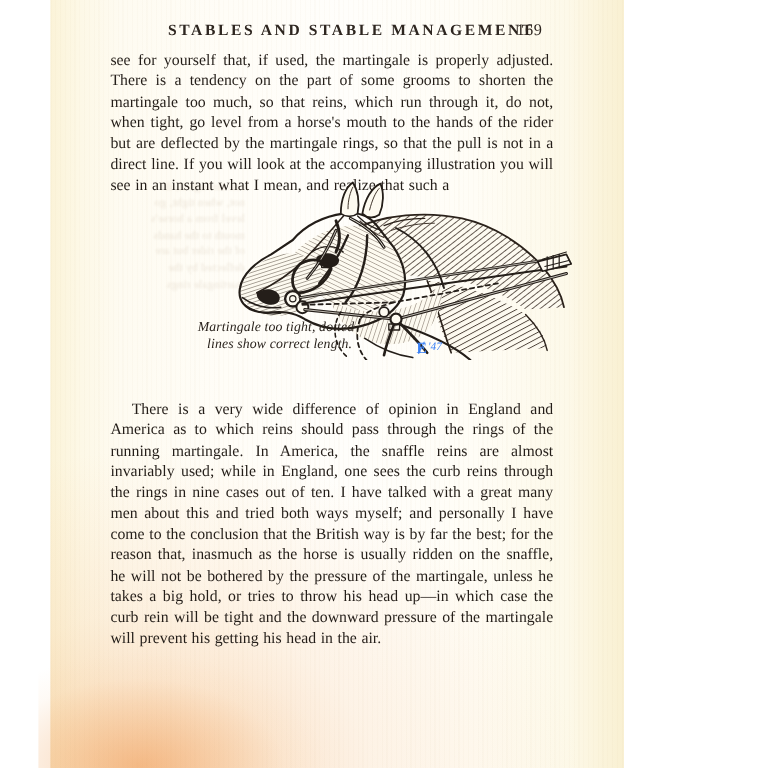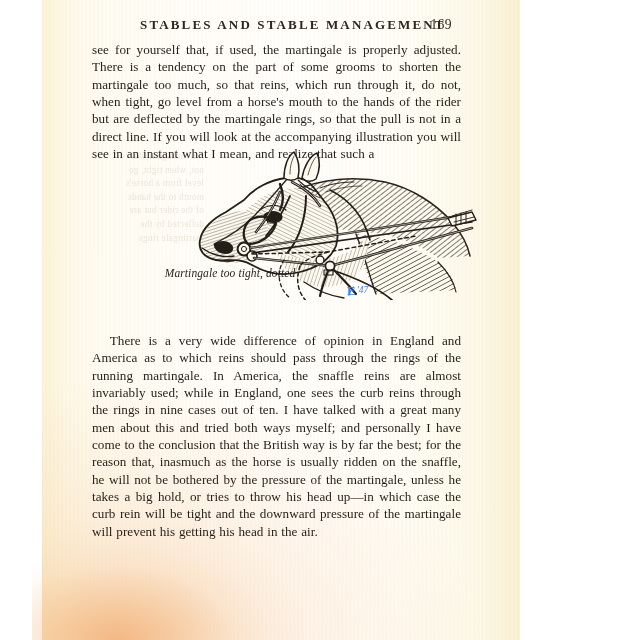--- a/index.html
+++ b/index.html
@@ -402,20 +402,21 @@
             <path d="M104,112 C96,124 98,140 110,150" fill="none" stroke="#241e19" stroke-width="1.3" stroke-dasharray="3.2 3"></path>
 
             <path d="M124,134 C136,142 150,148 164,150" fill="none" stroke="#241e19" stroke-width="1.3"></path>
 
           </g>
         </svg>
       </div>
 
       <div id="figure-caption">
         <span>Martingale too tight, dotted</span><br>
+        <span style="margin-left:6px; display:inline-block;">lines show correct length.</span>
       </div>
 
       <div id="artist-mark">
         <span class="mono">Ɇ</span><span class="year">'47</span>
       </div>
 
     </div>
   </div>
 </div>
 

